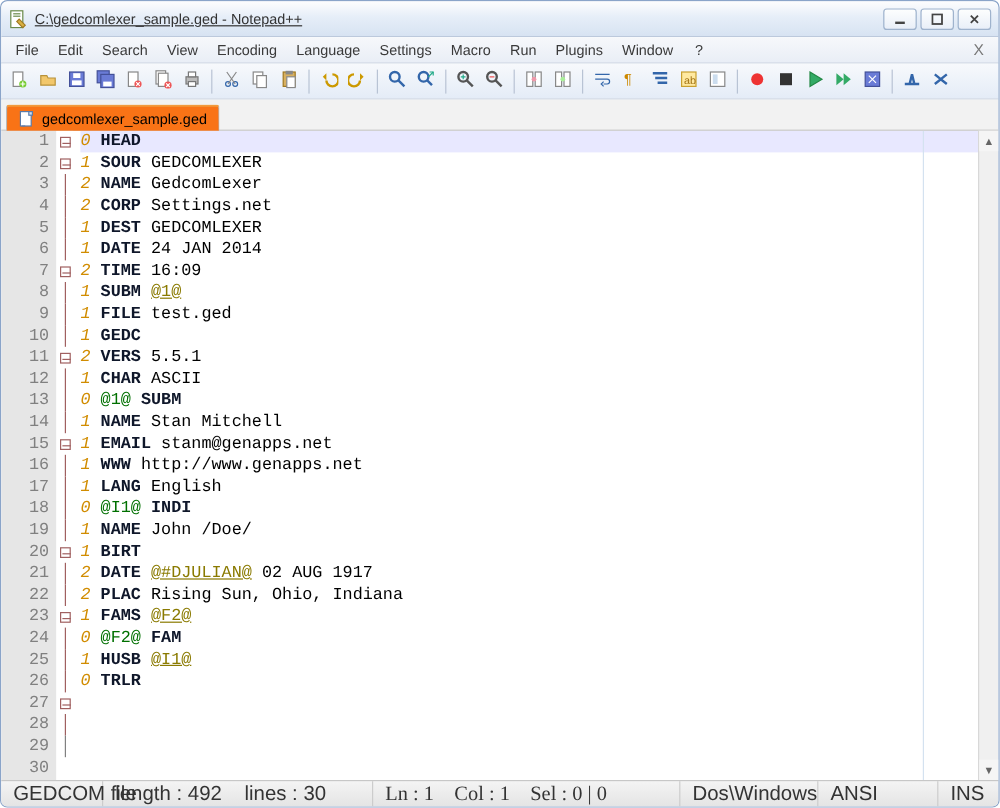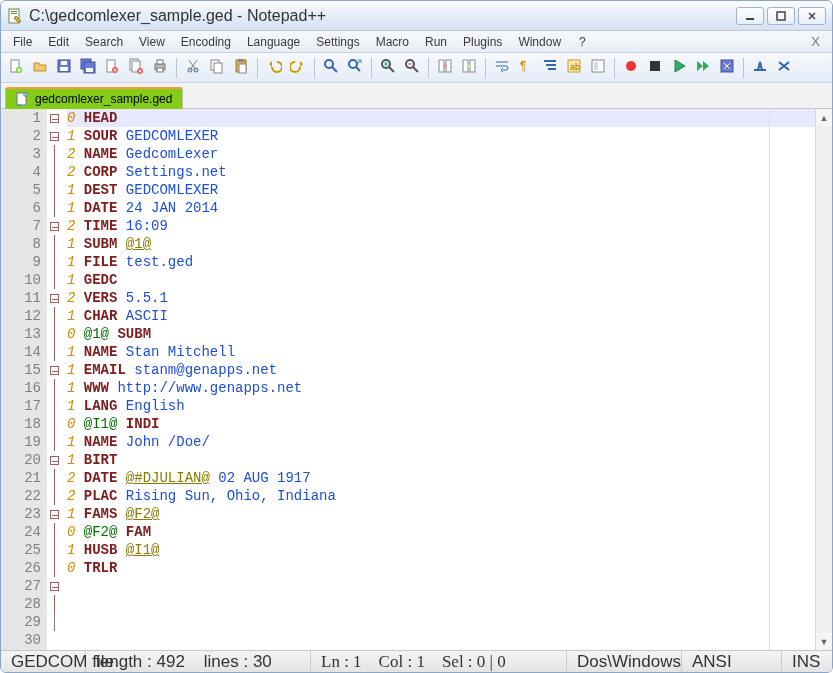--- a/index.html
+++ b/index.html
@@ -25,22 +25,23 @@
     padding: 0 6px;
     border-radius: 6px 6px 0 0;
   }
   .titlebar .app-icon {
     width: 16px; height: 16px;
     margin-right: 6px;
   }
   .titlebar .title-text {
     flex: 1;
     color: #333;
-    font-size: 16px;
+    font-size: 12px;
     white-space: nowrap;
+    text-decoration: underline;
   }
   .win-controls { display: flex; gap: 3px; }
   .win-btn {
     width: 28px; height: 18px;
     border: 1px solid #9fb3cd;
     border-radius: 3px;
     background: linear-gradient(#fdfefe, #e9eff8);
     display: flex; align-items: center; justify-content: center;
     font-size: 10px;
   }
@@ -99,21 +100,21 @@
     display: flex;
     align-items: flex-end;
     padding: 2px 4px 0 4px;
     gap: 2px;
   }
   .tab {
     display: flex;
     align-items: center;
     gap: 5px;
     padding: 3px 10px;
-    background: #84cc16;
+    background: #f97316;
     border: 1px solid #b8b8b8;
     border-bottom: none;
     border-radius: 3px 3px 0 0;
     border-top: 2px solid #f29a3c;
     position: relative;
     top: 1px;
   }
   .tab .tab-icon { width: 14px; height: 14px; }
 
   
@@ -183,22 +184,22 @@
   }
   .fold-line2 {
     width: 0;
     border-left: 1px solid #808080;
     height: 18px;
     margin: 0 auto;
   }
 
   
   .tok-level { color: #d18c00; font-style: italic; }
-  .tok-tag   { color: #7f1d1d; font-weight: bold; }
-  .tok-val   { color: #1d4ed8; }
+  .tok-tag   { color: #0f172a; font-weight: bold; }
+  .tok-val   { color: #000000; }
   .tok-ref   { color: #8a7a00; text-decoration: underline; }
   .tok-id    { color: #007000; }
 
   
   .margin-line {
     position: absolute;
     top: 0; bottom: 0;
     left: 708px;
     width: 0;
     border-left: 1px solid #d4e2f0;

